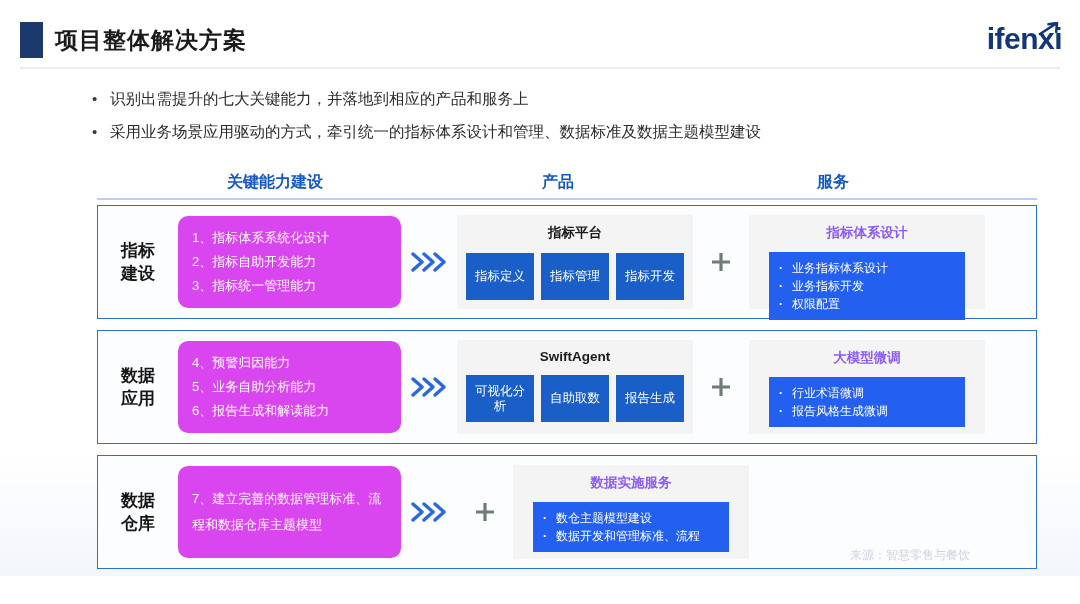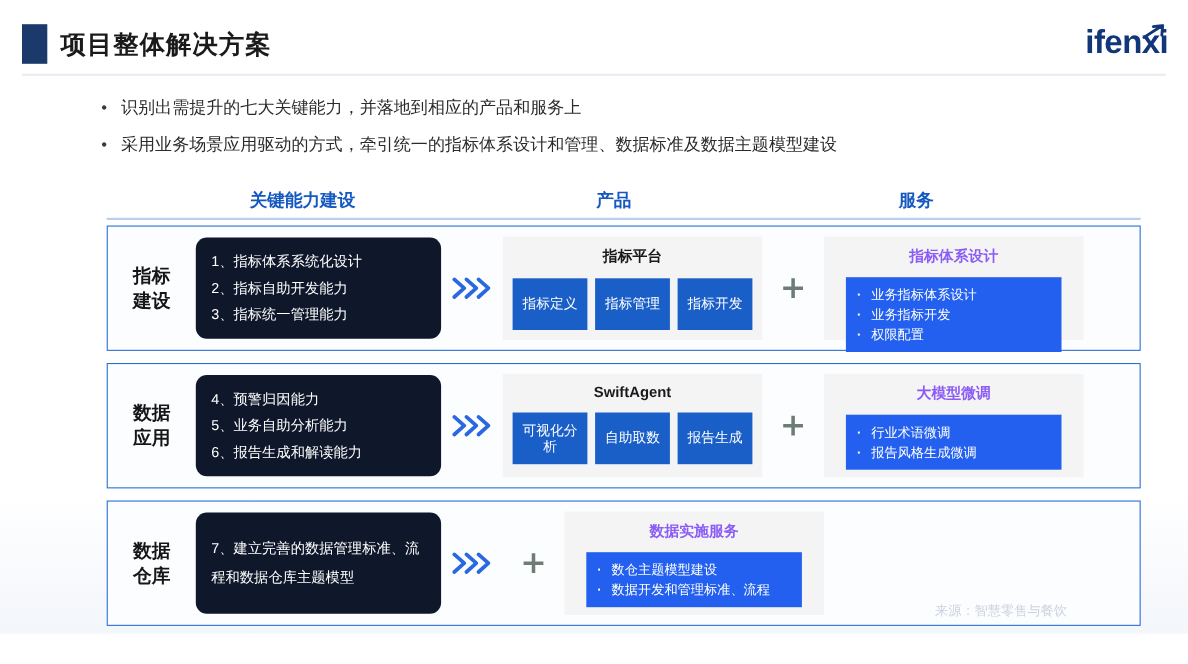--- a/index.html
+++ b/index.html
@@ -138,21 +138,21 @@
     font-size: 17px;
     font-weight: bold;
     color: #161616;
     line-height: 23px;
     text-align: center;
   }
   .cap-box {
     flex: none;
     width: 223px;
     margin: 10px 0;
-    background: #0f172a;
+    background: #d946ef;
     border-radius: 10px;
     color: #ffffff;
     font-size: 13px;
     line-height: 24px;
     padding: 8px 14px;
     box-sizing: border-box;
     display: flex;
     flex-direction: column;
     justify-content: center;
   }

